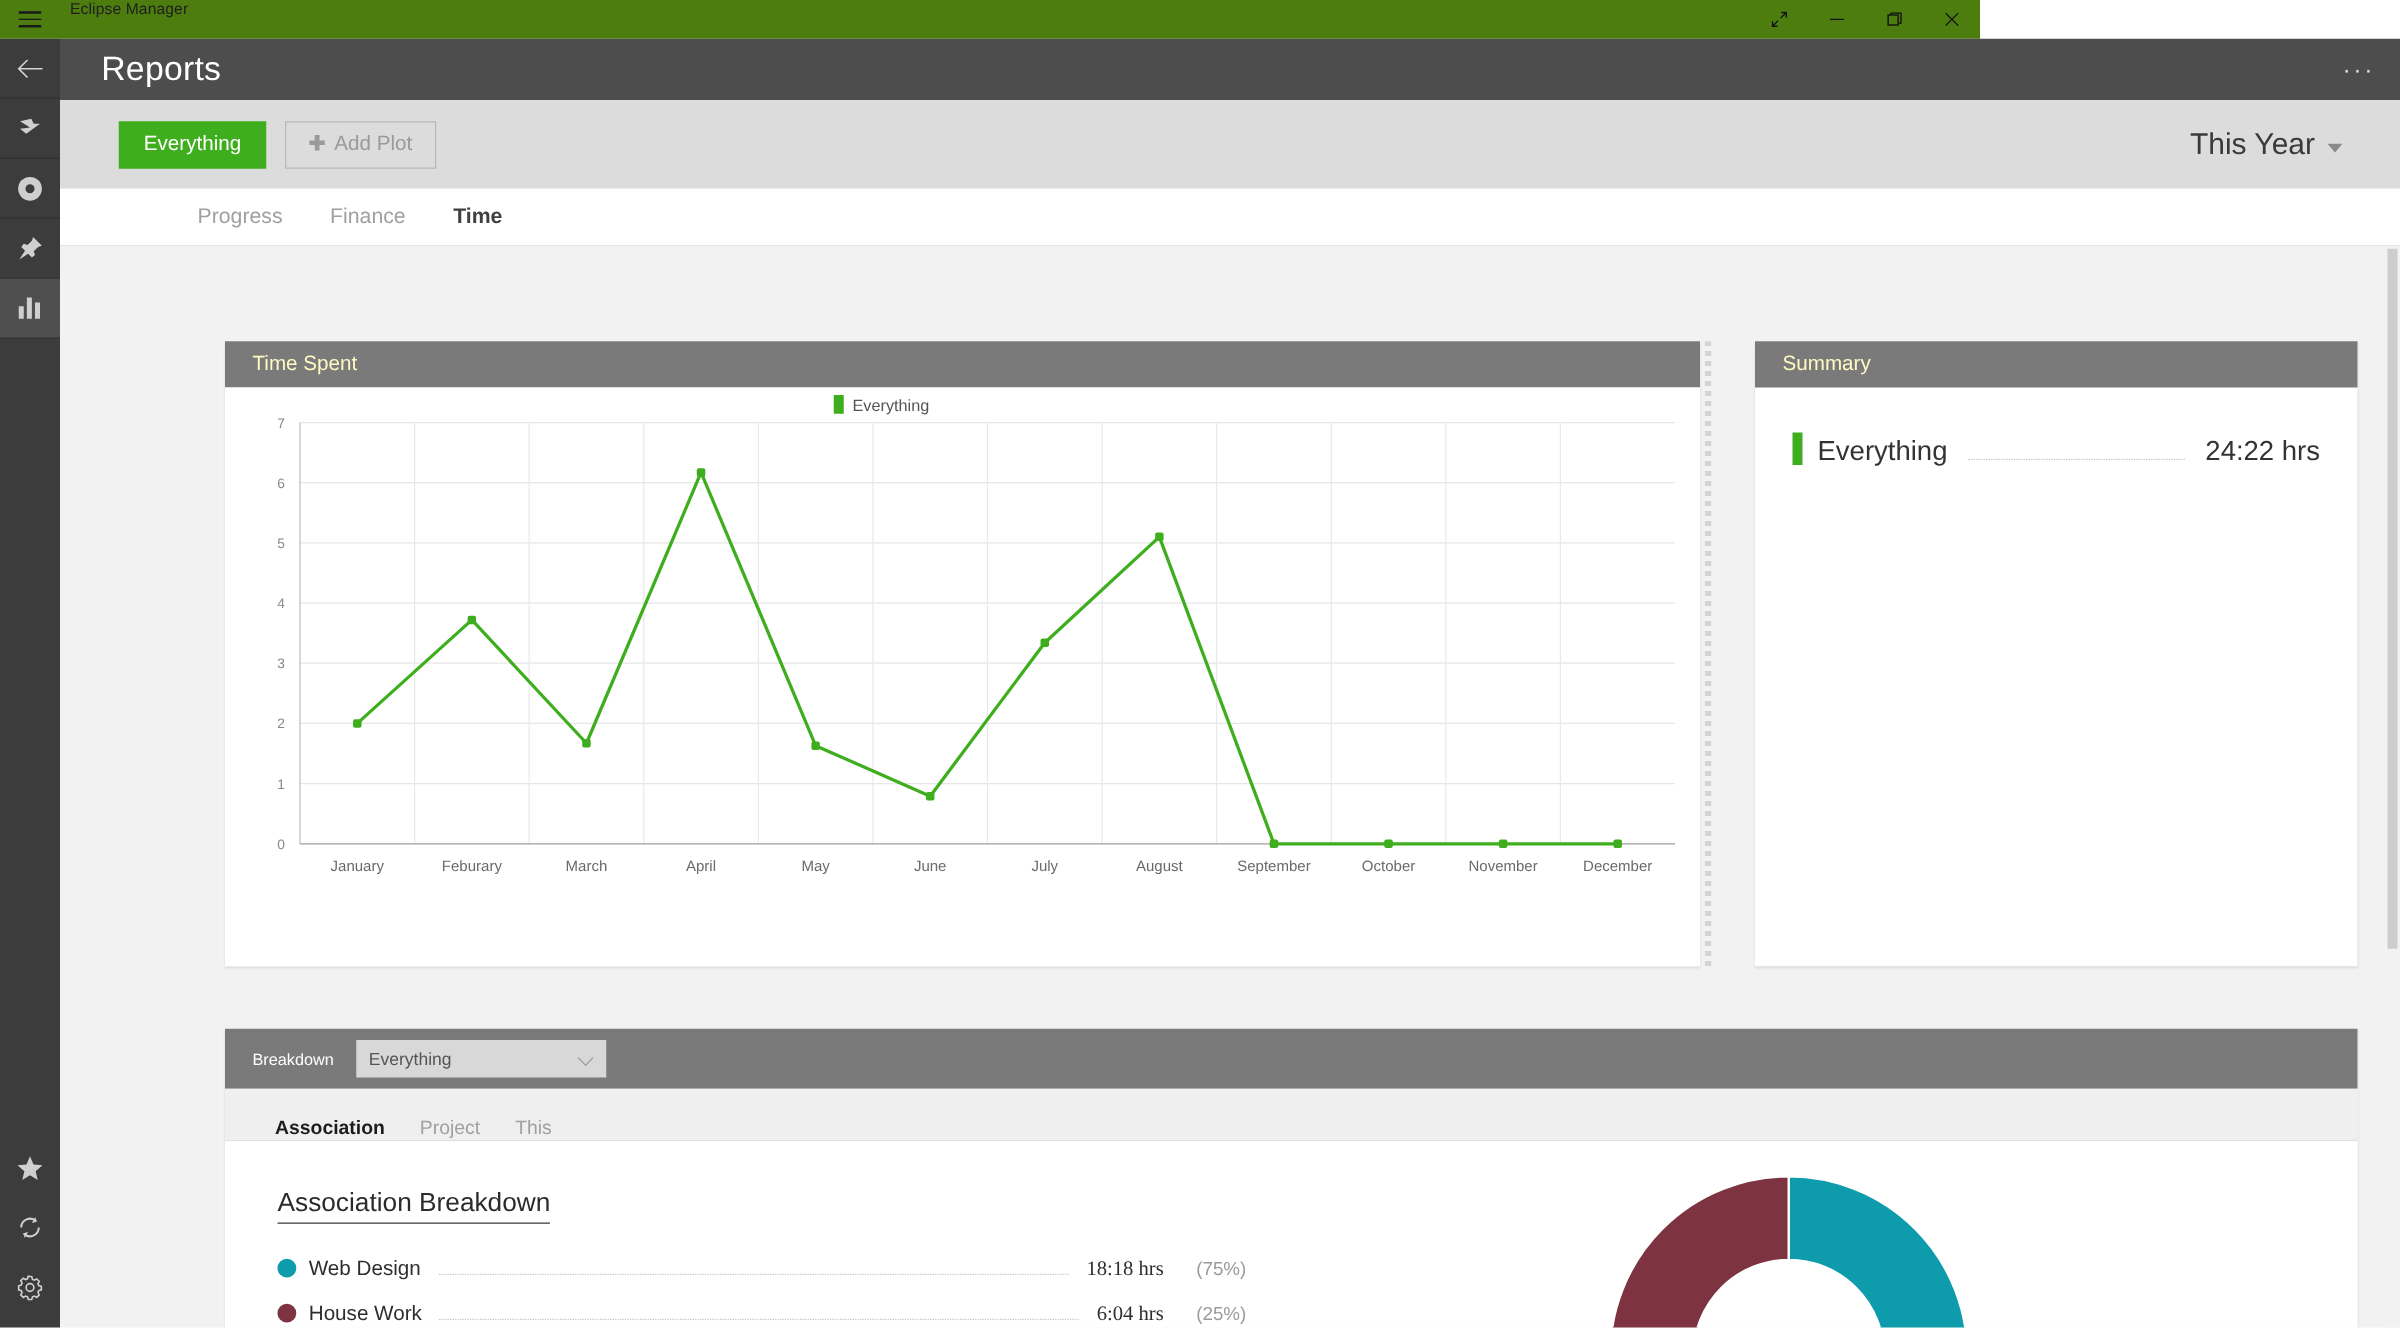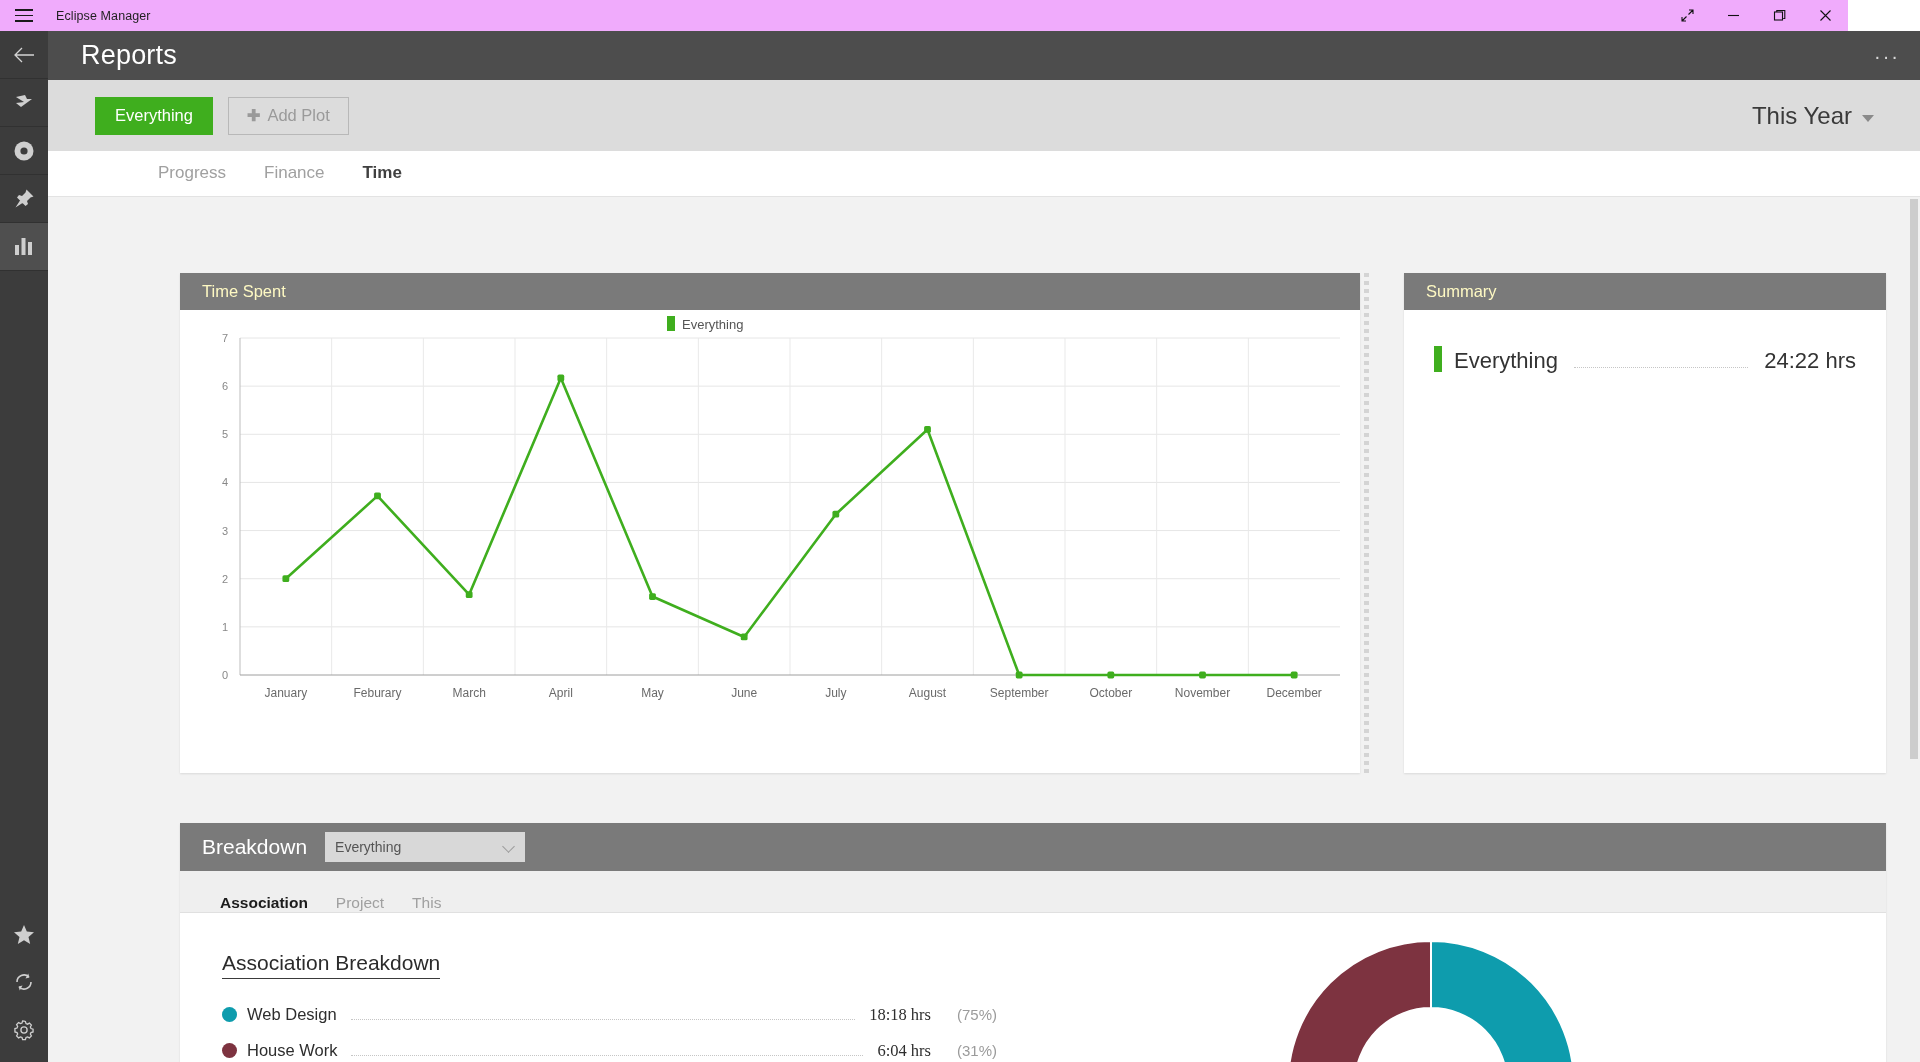--- a/index.html
+++ b/index.html
@@ -6,22 +6,22 @@
   * { box-sizing: border-box; margin: 0; padding: 0; }
   html, body {
     width: 1920px; height: 1062px;
     font-family: "Liberation Sans", sans-serif;
     background: #ffffff;
     overflow: hidden;
   }
 
   
   .titlebar {
-    position: absolute; top: 0; left: 0; width: 1848px; height: 31px;
-    background: #f0abfc; display: flex; align-items: center;
+    position: absolute; top: 0; left: 0; width: 1584px; height: 31px;
+    background: #4d7c0f; display: flex; align-items: flex-start;
   }
   .tb-hamburger {
     width: 48px; height: 31px; display: flex; flex-direction: column;
     align-items: center; justify-content: center; gap: 4px; cursor: pointer;
   }
   .tb-hamburger span { display: block; width: 18px; height: 1.5px; background: #1a1a1a; }
   .tb-title { font-size: 12.5px; color: #1f1f1f; margin-left: 8px; letter-spacing: .1px; }
   .tb-controls { margin-left: auto; display: flex; align-items: center; height: 31px; }
   .tb-btn {
     width: 46px; height: 31px; display: flex; align-items: center; justify-content: center;
@@ -108,21 +108,21 @@
   .chart-svg { display: block; }
 
   .summary-body { padding: 32px 30px 0 30px; }
   .summary-row { display: flex; align-items: baseline; gap: 12px; }
   .sw-bar { width: 8px; height: 26px; background: #3fae1e; flex: 0 0 auto; position: relative; top: 4px; }
   .summary-name { font-size: 22px; color: #333; white-space: nowrap; }
   .dotfill { flex: 1 1 auto; border-bottom: 1px dotted #c6c6c6; margin: 0 4px 5px 4px; height: 1px; }
   .summary-val { font-size: 22px; color: #333; white-space: nowrap; }
 
   .bd-head { background: #7a7a7a; height: 48px; display: flex; align-items: center; padding-left: 22px; gap: 18px; }
-  .bd-head-title { color: #fff; font-size: 21px; }
+  .bd-head-title { color: #fff; font-size: 13px; }
   .bd-select {
     position: relative; width: 200px; height: 30px; background: #d8d8d8;
     display: flex; align-items: center; padding: 0 10px; font-size: 14px; color: #555;
     cursor: pointer; border: none; font-family: inherit;
   }
   .bd-select .sel-caret {
     position: absolute; right: 12px; top: 10px; width: 9px; height: 9px;
     border-right: 1.6px solid #9a9a9a; border-bottom: 1.6px solid #9a9a9a;
     transform: rotate(45deg);
   }
@@ -388,21 +388,21 @@
           <span class="bd-name">Web Design</span>
           <span class="dotfill"></span>
           <span class="bd-hrs">18:18 hrs</span>
           <span class="bd-pct">(75%)</span>
         </div>
         <div class="bd-row">
           <span class="bd-dot" id="dot1" style="background: rgb(125, 51, 64);"></span>
           <span class="bd-name">House Work</span>
           <span class="dotfill"></span>
           <span class="bd-hrs">6:04 hrs</span>
-          <span class="bd-pct">(31%)</span>
+          <span class="bd-pct">(25%)</span>
         </div>
       </div>
       <div class="donut-wrap">
         <svg id="donut-chart" width="290" height="290" viewBox="0 0 290 290">
             <path d="M 145 2 A 143 143 0 1 1 2 145.00000000000003 L 69 145 A 76 76 0 1 0 145 69 Z" fill="#0e9cad" stroke="#ffffff" stroke-width="2"></path>
             <path d="M 2 145.00000000000003 A 143 143 0 0 1 144.99999999999997 2 L 145 69 A 76 76 0 0 0 69 145 Z" fill="#7d3340" stroke="#ffffff" stroke-width="2"></path>
           </svg>
       </div>
     </div>
   </div>

